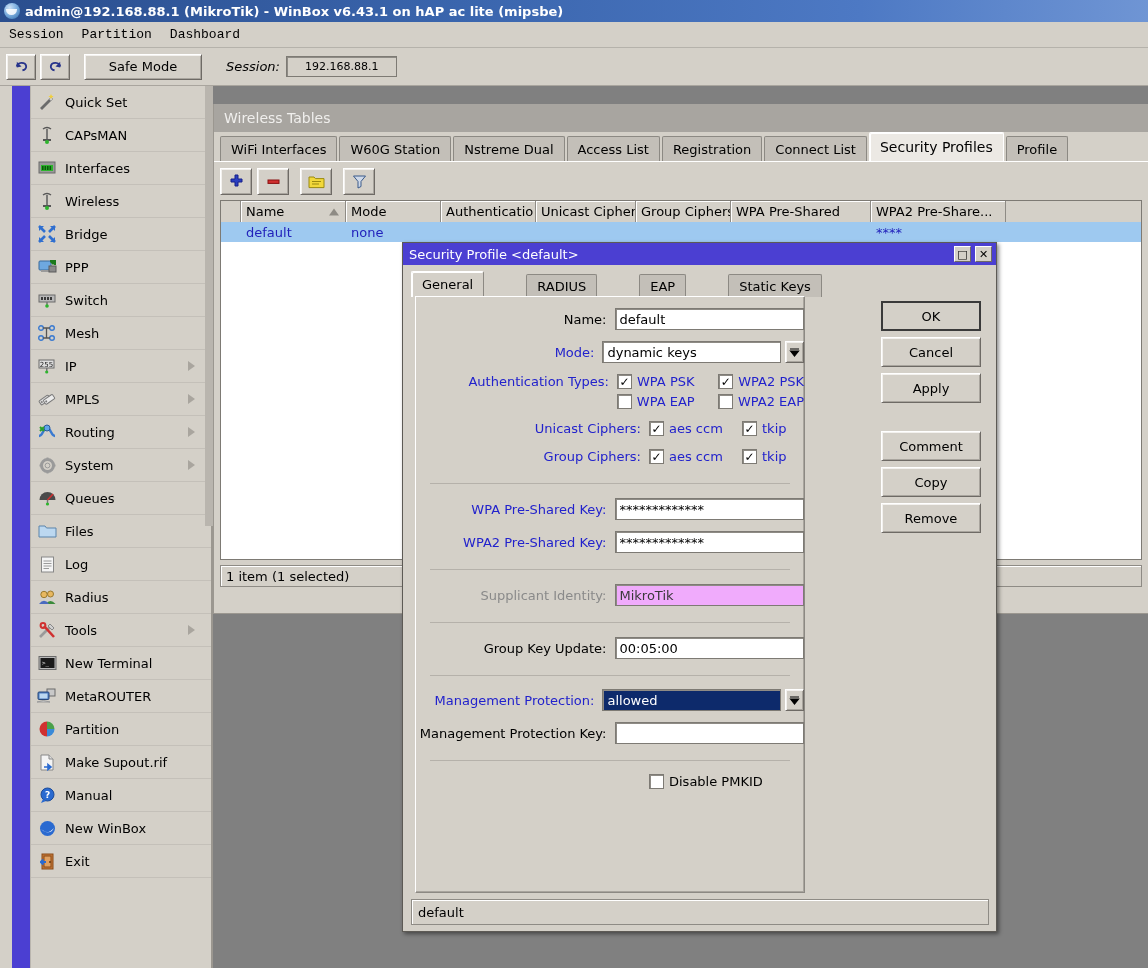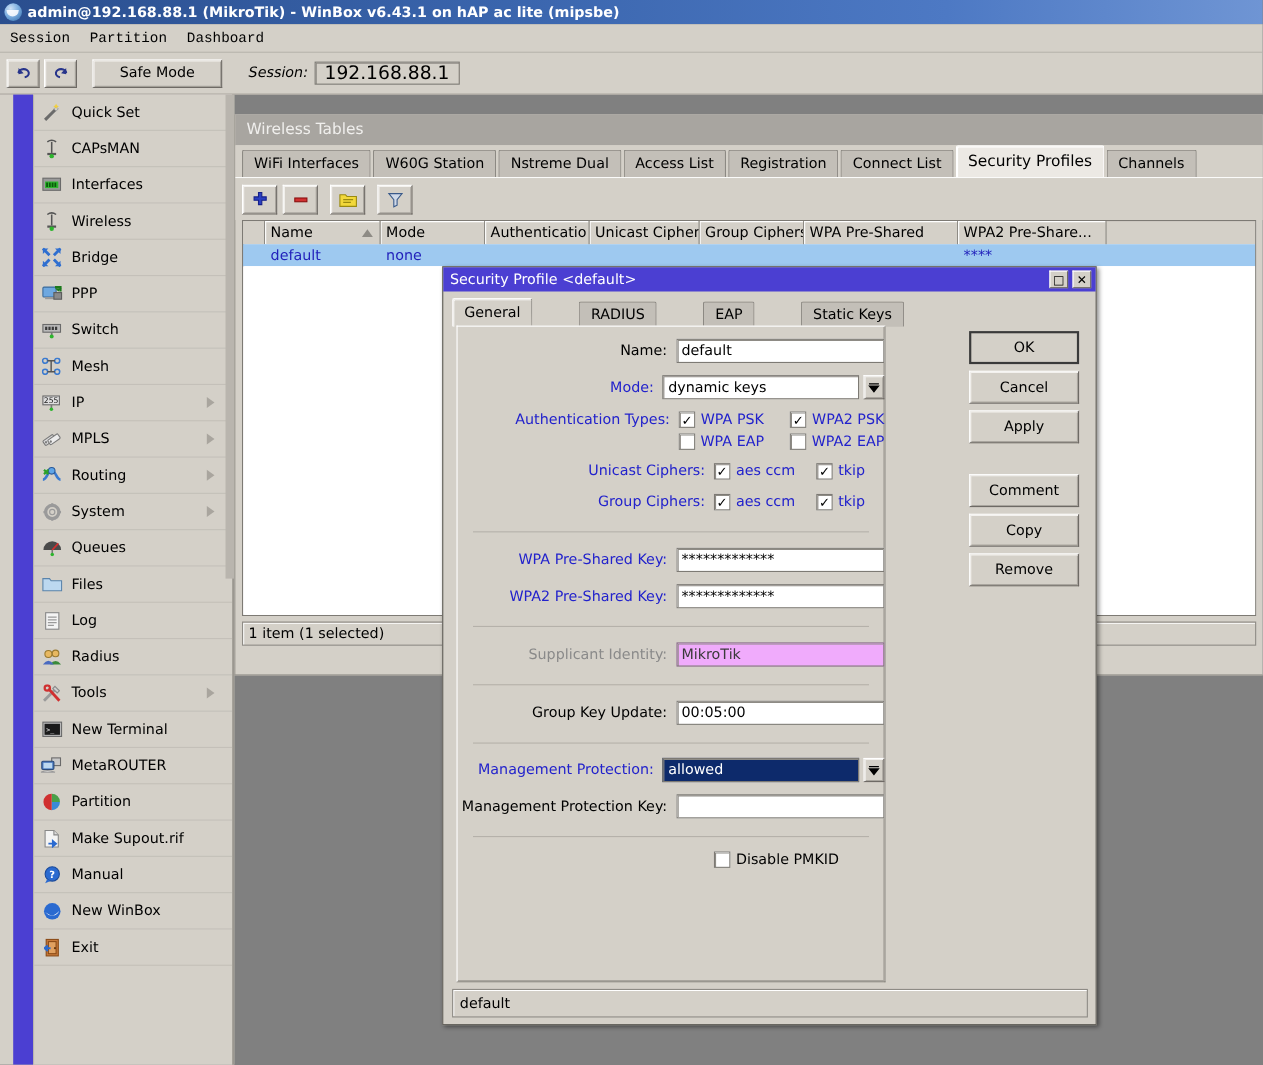--- a/index.html
+++ b/index.html
@@ -60,24 +60,24 @@
   }
   .safemode {
     height: 26px; min-width: 118px; margin-left: 10px; padding: 0 12px;
     background: #d4d0c8;
     border: 1px solid #fff; border-right-color: #6e6a65; border-bottom-color: #6e6a65;
     box-shadow: inset 1px 1px 0 #f3f1ee, inset -1px -1px 0 #a9a59e;
     display: flex; align-items: center; justify-content: center; font-size: 13px;
   }
   .sess-label { margin-left: 24px; font-size: 13px; font-style: italic; }
   .sess-box {
-    margin-left: 6px; height: 21px; min-width: 96px; padding: 1px 8px;
+    margin-left: 6px; height: 21px; min-width: 96px; padding: 1px 18px;
     background: #d4d0c8; border: 1px solid #7d7a74;
     box-shadow: inset 1px 1px 0 #8e8b85;
-    display: flex; align-items: center; font-size: 17px;
+    display: flex; align-items: center; font-size: 11px;
   }
 
   
   .sidebar-outer {
     position: absolute; left: 0; top: 86px; width: 213px; height: 882px;
     background: #d4d0c8; border-right: 2px solid #9b9790;
     display: flex;
   }
   .purple-strip { width: 18px; margin-left: 12px; background: #4b3fd2; height: 100%; }
   .menu-list {
@@ -610,21 +610,21 @@
     <div class="wt-title">Wireless Tables</div>
 
     <div class="wt-tabs">
       <div class="wt-tab">WiFi Interfaces</div>
       <div class="wt-tab">W60G Station</div>
       <div class="wt-tab">Nstreme Dual</div>
       <div class="wt-tab">Access List</div>
       <div class="wt-tab">Registration</div>
       <div class="wt-tab">Connect List</div>
       <div class="wt-tab active">Security Profiles</div>
-      <div class="wt-tab">Channels</div>
+      <div class="wt-tab">Profile</div>
     </div>
 
     <div class="wt-toolbar">
       <div class="wbtn">
         <svg width="15" height="15" viewBox="0 0 15 15">
             <path d="M6 1 h3 v4 h4 v3 h-4 v4 h-3 v-4 h-4 v-3 h4z" fill="#2a3fc0" stroke="#16208a"></path>
           </svg>
       </div>
       <div class="wbtn">
         <svg width="15" height="15" viewBox="0 0 15 15">

